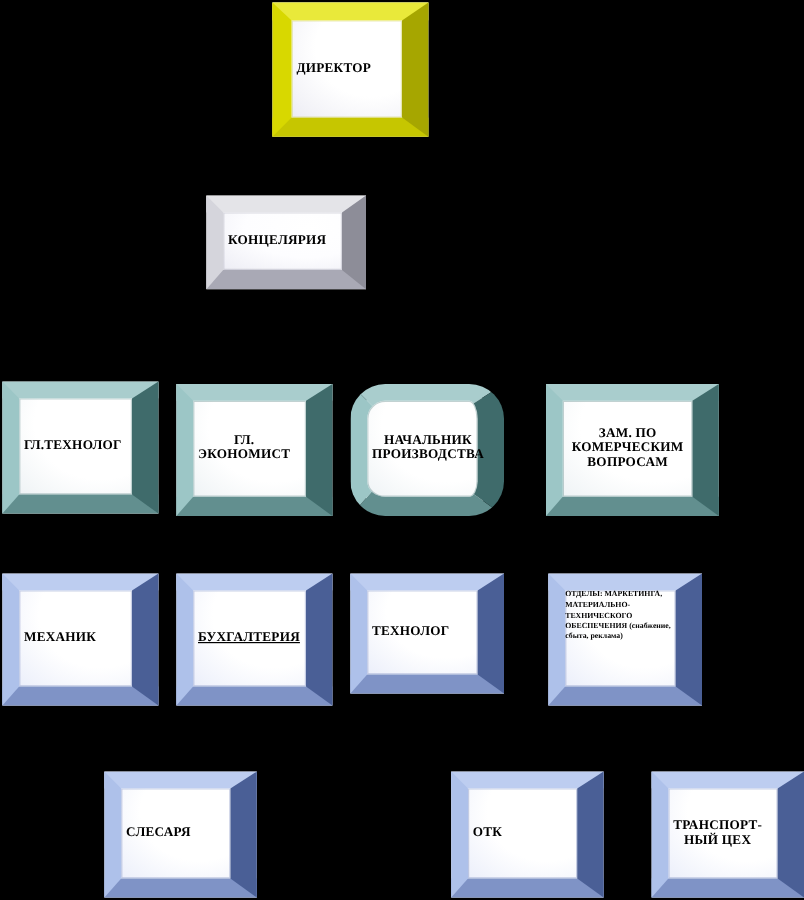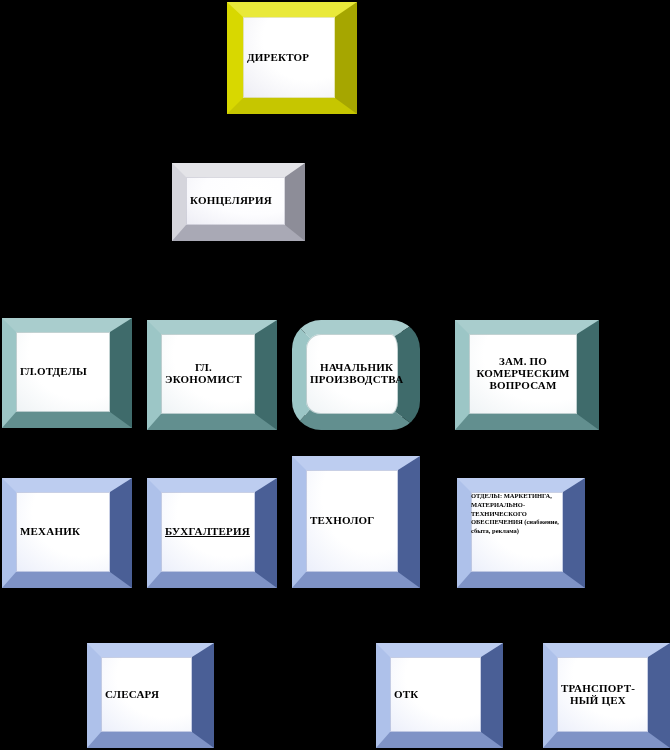--- a/index.html
+++ b/index.html
@@ -110,39 +110,39 @@
 <body>
 
 <div id="chart">
     <div class="node bevel-yellow" style="left: 227px; top: 2px; width: 130px; height: 112px;">
       <div class="label t-normal">ДИРЕКТОР</div>
     </div>
     <div class="node bevel-gray" style="left: 142px; top: 163px; width: 133px; height: 78px; margin-left: 30px;">
       <div class="label t-normal">КОНЦЕЛЯРИЯ</div>
     </div>
     <div class="node bevel-teal" style="left: 2px; top: 318px; width: 130px; height: 110px;">
-      <div class="label t-normal">ГЛ.ОТДЕЛЫ</div>
+      <div class="label t-normal">ГЛ.ТЕХНОЛОГ</div>
     </div>
     <div class="node bevel-teal" style="left: 147px; top: 320px; width: 130px; height: 110px;">
       <div class="label t-normal">ГЛ.
 ЭКОНОМИСТ</div>
     </div>
     <div class="node bevel-teal" style="left: 292px; top: 320px; width: 128px; height: 110px; border-radius: 29px;">
       <div class="label t-normal">НАЧАЛЬНИК ПРОИЗВОДСТВА</div>
     </div>
     <div class="node bevel-teal" style="left: 455px; top: 320px; width: 144px; height: 110px;">
       <div class="label t-normal">ЗАМ. ПО КОМЕРЧЕСКИМ ВОПРОСАМ</div>
     </div>
     <div class="node bevel-blue" style="left: 2px; top: 478px; width: 130px; height: 110px;">
       <div class="label t-normal">МЕХАНИК</div>
     </div>
     <div class="node bevel-blue" style="left: 147px; top: 478px; width: 130px; height: 110px; text-decoration: underline;">
       <div class="label t-normal">БУХГАЛТЕРИЯ</div>
     </div>
-    <div class="node bevel-blue" style="left: 292px; top: 456px; width: 128px; height: 132px;">
+    <div class="node bevel-blue" style="left: 292px; top: 478px; width: 128px; height: 100px;">
       <div class="label t-normal">ТЕХНОЛОГ</div>
     </div>
     <div class="node bevel-blue tiny-wrap" style="left: 457px; top: 478px; width: 128px; height: 110px;">
       <div class="label t-tiny">ОТДЕЛЫ: МАРКЕТИНГА, МАТЕРИАЛЬНО-ТЕХНИЧЕСКОГО ОБЕСПЕЧЕНИЯ (снабжение, сбыта, реклама)</div>
     </div>
     <div class="node bevel-blue" style="left: 87px; top: 643px; width: 127px; height: 105px;">
       <div class="label t-normal">СЛЕСАРЯ</div>
     </div>
     <div class="node bevel-blue" style="left: 543px; top: 643px; width: 127px; height: 105px;">
       <div class="label t-normal">ТРАНСПОРТ-

